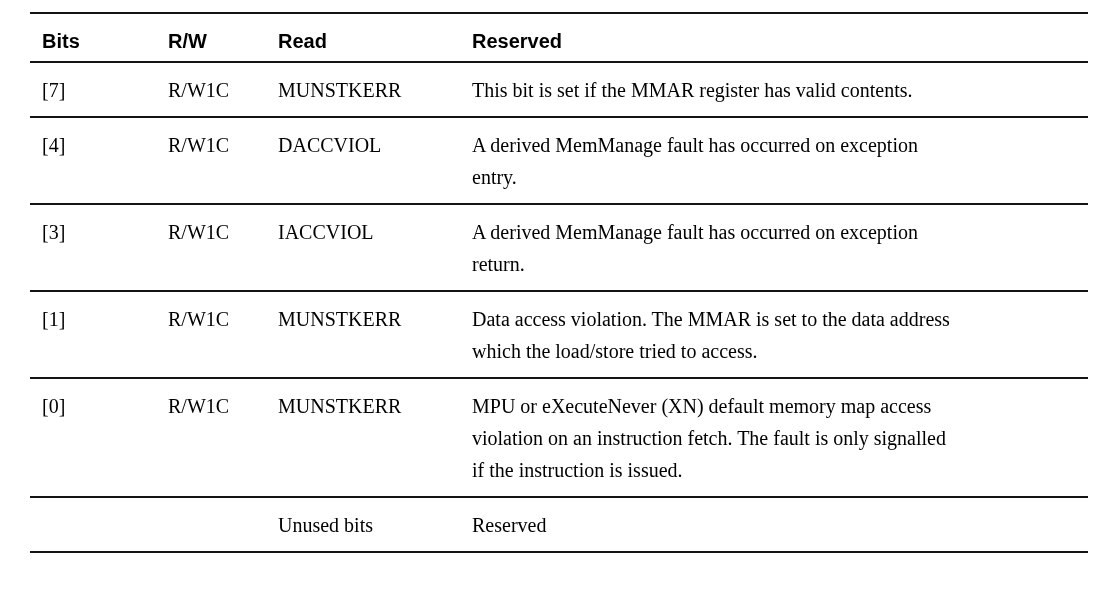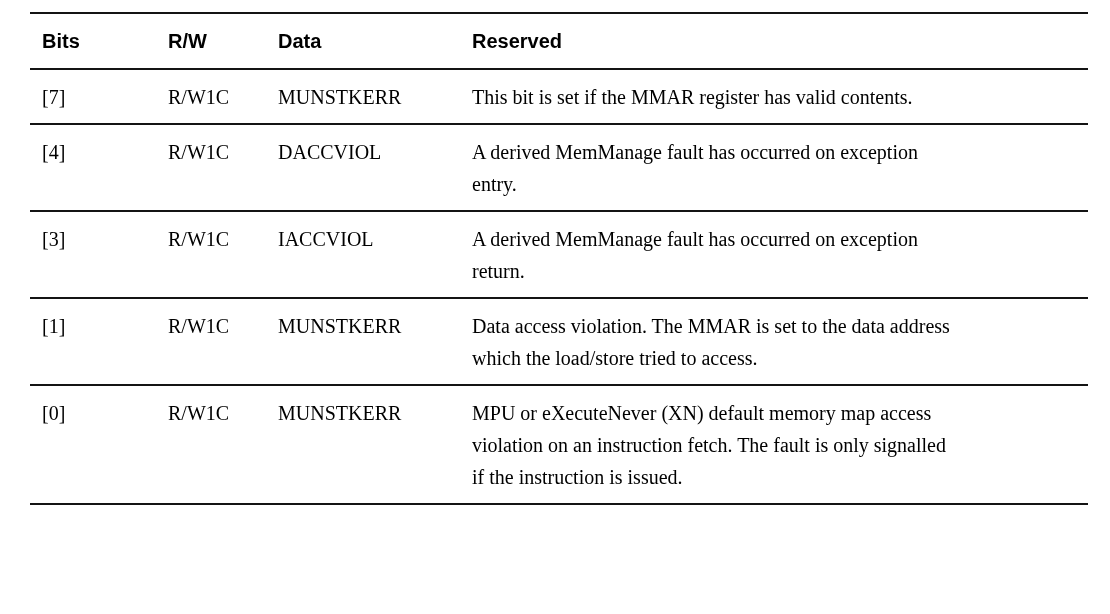--- a/index.html
+++ b/index.html
@@ -34,21 +34,21 @@
     font-weight: normal;
     overflow: hidden;
   }
   table.doc-table thead th {
     border-top: 2px solid #141414;
     font-family: "Liberation Sans", "DejaVu Sans", sans-serif;
     font-weight: bold;
     font-size: 20px;
     line-height: 31px;
     padding-top: 12px;
-    padding-bottom: 11px;
+    padding-bottom: 4px;
   }
   table.doc-table th:first-child,
   table.doc-table td:first-child {
     padding-left: 12px;
   }
   td.function-cell {
     white-space: pre-line;
     margin-left: 23px;
   }
   td.footnote-cell {
@@ -68,21 +68,21 @@
     <colgroup>
       <col class="col-bits">
       <col class="col-rw">
       <col class="col-name">
       <col class="col-func">
     </colgroup>
     <thead>
       <tr>
         <th>Bits</th>
         <th>R/W</th>
-        <th>Data</th>
+        <th>Read</th>
         <th>Reserved</th>
       </tr>
     </thead>
     <tbody>
       <tr>
         <td>[7]</td>
         <td>R/W1C</td>
         <td>MUNSTKERR</td>
         <td class="function-cell">This bit is set if the MMAR register has valid contents.</td>
       </tr>
@@ -108,15 +108,21 @@
 which the load/store tried to access.</td>
       </tr>
       <tr>
         <td>[0]</td>
         <td>R/W1C</td>
         <td>MUNSTKERR</td>
         <td class="function-cell">MPU or eXecuteNever (XN) default memory map access
 violation on an instruction fetch. The fault is only signalled
 if the instruction is issued.</td>
       </tr>
+      <tr>
+        <td></td>
+        <td></td>
+        <td>Unused bits</td>
+        <td class="function-cell">Reserved</td>
+      </tr>
     </tbody>
   </table>
 </div>
 
 </body></html>

